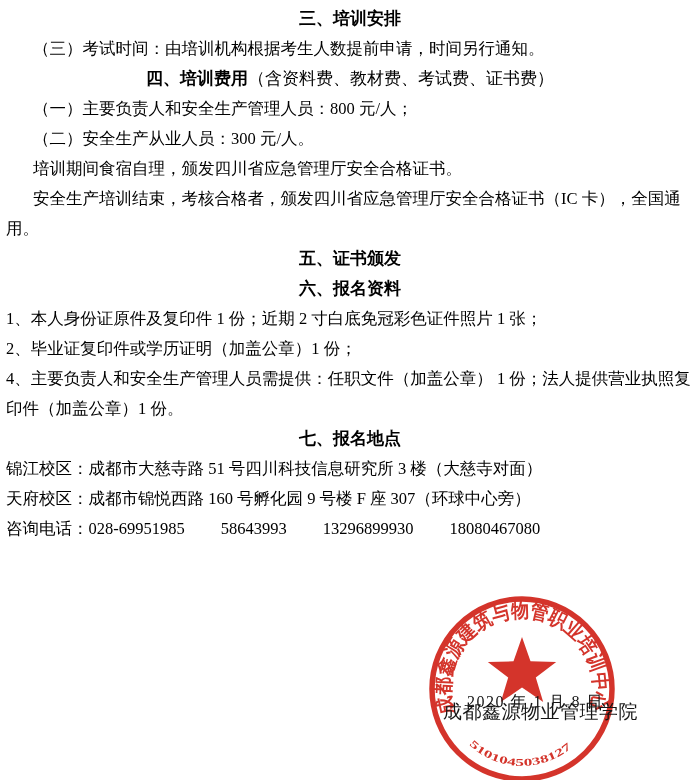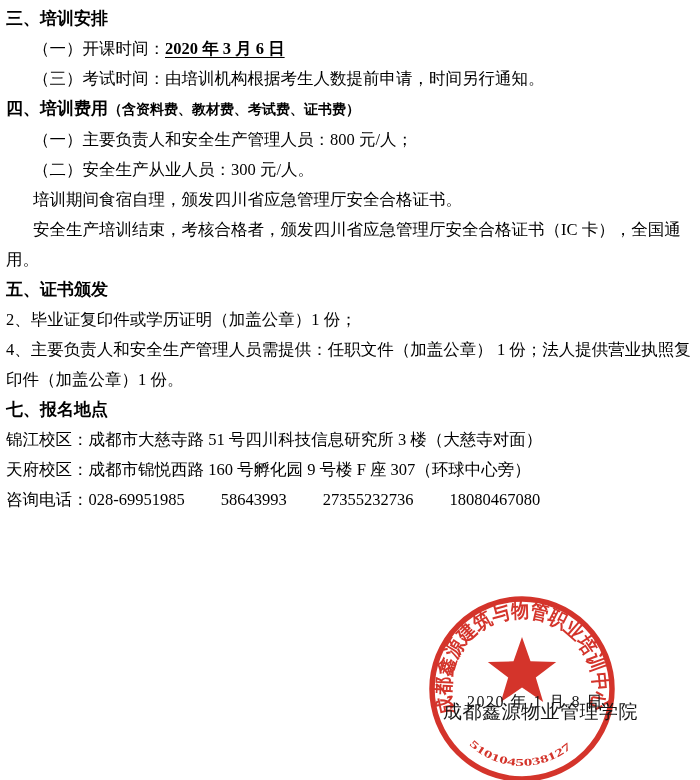--- a/index.html
+++ b/index.html
@@ -2,55 +2,56 @@
 <html><head>
 <meta charset="utf-8">
 <style>
   html,body{margin:0;padding:0;}
   body{
     width:700px;height:780px;background:#ffffff;overflow:hidden;position:relative;
     font-family:"Liberation Serif","DejaVu Serif",serif;color:#000;
   }
   .doc{position:absolute;left:6px;top:4px;width:688px;}
   .ln{margin:0;font-size:16.5px;line-height:30px;}
-  .h{font-weight:bold;font-size:17px;}
-  .h .note{font-weight:bold;font-size:14px;}
+  .h{font-weight:bold;font-size:17px;text-align:center;}
+  .h .note{font-weight:normal;font-size:17px;}
   .ind{text-indent:27px;}
   .date-u{font-weight:bold;text-decoration:underline;text-underline-offset:3px;}
   .pnum{margin-right:36px;}
   .pnum:last-child{margin-right:0;}
   .stamp-svg{position:absolute;left:422px;top:589px;width:200px;height:200px;opacity:.93;z-index:1;}
   .stamp-ring-text{font-family:"Liberation Serif","DejaVu Serif",serif;font-weight:bold;}
   .stamp-org{position:absolute;left:443px;top:691px;font-size:19px;letter-spacing:.5px;z-index:2;color:#151515;margin-top:8px;}
   .stamp-date{position:absolute;left:467px;top:692px;font-size:16px;letter-spacing:1.5px;z-index:2;color:#151515;}
 </style>
 </head>
 <body>
 
 <div class="doc">
   <p class="ln h">三、培训安排</p>
-  <p class="ln ind"><span>（一）开课时间：</span><span class="date-u">2020 年 3 月 6 日</span></p>
   <p class="ln ind">（三）考试时间：由培训机构根据考生人数提前申请，时间另行通知。</p>
 
   <p class="ln h"><span>四、培训费用</span><span class="note">（含资料费、教材费、考试费、证书费）</span></p>
   <p class="ln ind">（一）主要负责人和安全生产管理人员：800 元/人；</p>
   <p class="ln ind">（二）安全生产从业人员：300 元/人。</p>
   <p class="ln ind">培训期间食宿自理，颁发四川省应急管理厅安全合格证书。</p>
 
   <p class="ln ind">安全生产培训结束，考核合格者，颁发四川省应急管理厅安全合格证书（IC 卡），全国通用。</p>
   <p class="ln h">五、证书颁发</p>
 
+  <p class="ln h">六、报名资料</p>
+  <p class="ln">1、本人身份证原件及复印件 1 份；近期 2 寸白底免冠彩色证件照片 1 张；</p>
   <p class="ln">2、毕业证复印件或学历证明（加盖公章）1 份；</p>
   <p class="ln">4、主要负责人和安全生产管理人员需提供：任职文件（加盖公章） 1 份；法人提供营业执照复印件（加盖公章）1 份。</p>
 
   <p class="ln h">七、报名地点</p>
   <p class="ln">锦江校区：成都市大慈寺路 51 号四川科技信息研究所 3 楼（大慈寺对面）</p>
   <p class="ln">天府校区：成都市锦悦西路 160 号孵化园 9 号楼 F 座 307（环球中心旁）</p>
   <p class="ln">
-    <span>咨询电话：</span><span class="pnum">028-69951985</span><span class="pnum">58643993</span><span class="pnum">27355232736</span><span class="pnum">18080467080</span>
+    <span>咨询电话：</span><span class="pnum">028-69951985</span><span class="pnum">58643993</span><span class="pnum">13296899930</span><span class="pnum">18080467080</span>
   </p>
 </div>
 
 <svg class="stamp-svg" viewBox="0 0 200 200" aria-hidden="true">
   <defs>
     <path id="ringPath" d="M 32.3 124.6 A 72 72 0 1 1 167.7 124.6" fill="none"></path>
     <path id="serialPath" d="M 45.6 154.4 A 77 77 0 0 0 154.4 154.4" fill="none"></path>
   </defs>
   <circle cx="100" cy="100" r="90" fill="none" stroke-width="5.5" stroke="#d1251b"></circle>
   <polygon points="100,48 108.5,72.3 134.2,72.9 113.8,88.5 121.2,113.1 100,98.5 78.8,113.1 86.2,88.5 65.8,72.9 91.5,72.3" fill="#d1251b"></polygon>

